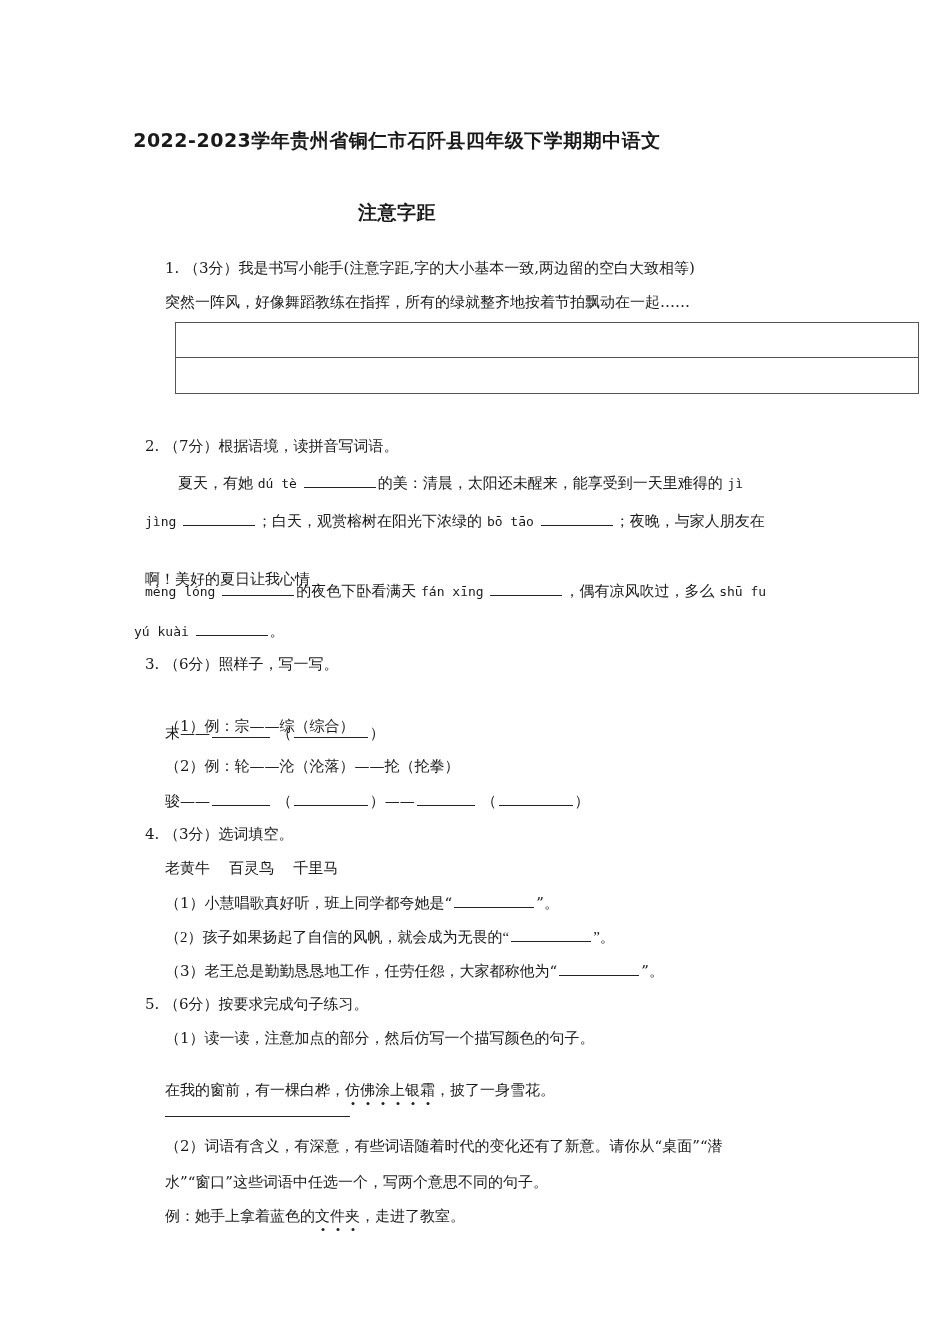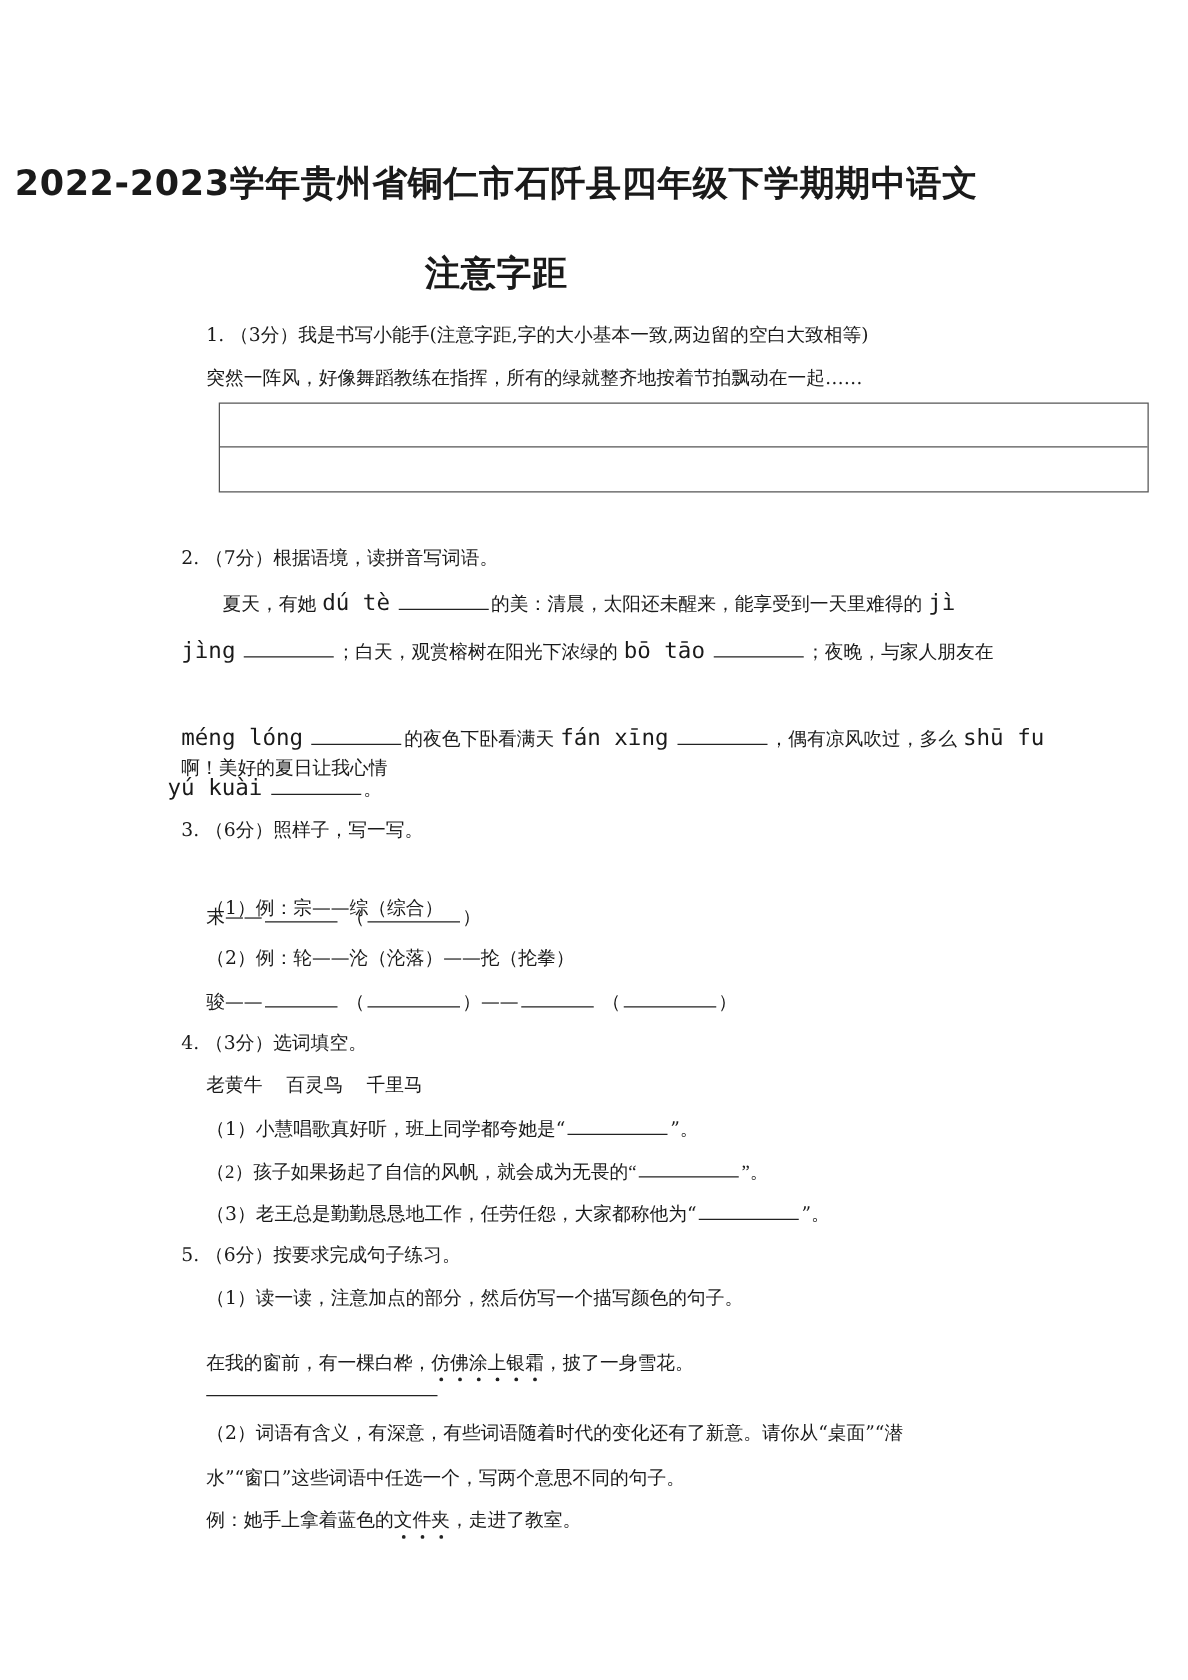--- a/index.html
+++ b/index.html
@@ -4,30 +4,30 @@
 <style>
   html, body { margin: 0; padding: 0; background: #ffffff; }
   body {
     width: 950px; height: 1344px; position: relative; overflow: hidden;
     font-family: "DejaVu Serif", "Liberation Serif", serif;
     color: #1a1a1a;
   }
   .title {
     position: absolute; left: 0; width: 794px; text-align: center;
     font-family: "DejaVu Sans", "Liberation Sans", sans-serif;
-    font-weight: bold; font-size: 28px; letter-spacing: 0.5px;
+    font-weight: bold; font-size: 19px; letter-spacing: 0.5px;
   }
   .line {
     position: absolute; font-size: 15px; white-space: nowrap; line-height: 20px;
   }
   .blank {
     display: inline-block; border-bottom: 1px solid #222; height: 15px;
     vertical-align: baseline; margin: 0 2px;
   }
-  .py { font-family: "DejaVu Sans Mono", "Liberation Mono", monospace; font-size: 18px; }
+  .py { font-family: "DejaVu Sans Mono", "Liberation Mono", monospace; font-size: 13px; }
   .dotted { position: relative; display: inline-block; }
   .dotted::after {
     content: ""; position: absolute; left: 50%; bottom: -5px;
     width: 3px; height: 3px; background: #222; border-radius: 50%;
     transform: translateX(-50%);
   }
   .writing-box {
     position: absolute; left: 175px; top: 322px; width: 742px; height: 70px;
     border: 1px solid #555;
   }
@@ -63,21 +63,21 @@
   <span class="py">bō tāo</span>
   <span class="blank" style="width:72px"></span><span>；夜晚，与家人朋友在</span>
 </div>
 <div class="line" style="left:145px;top:548px;margin-top:32px;">
   <span class="py">méng lóng</span>
   <span class="blank" style="width:72px"></span><span>的夜色下卧看满天</span>
   <span class="py">fán xīng</span>
   <span class="blank" style="width:72px"></span><span>，偶有凉风吹过，多么</span>
   <span class="py">shū fu</span>
 </div>
-<div class="line" style="left:145px;top:604px;">啊！美好的夏日让我心情</div>
+<div class="line" style="left:145px;top:569px;">啊！美好的夏日让我心情</div>
 <div class="line" style="left:134px;top:620px;text-align:right;">
   <span class="py">yú kuài</span>
   <span class="blank" style="width:72px"></span><span>。</span>
 </div>
 
 <div class="line" style="left:145px;top:654px;">3. （6分）照样子，写一写。</div>
 <div class="line" style="left:165px;top:688px;margin-top:28px;">（1）例：宗——综（综合）</div>
 <div class="line" style="left:165px;top:722px;">
   <span>末——</span><span class="blank" style="width:58px"></span>
   <span>（</span><span class="blank" style="width:74px"></span><span>）</span>

